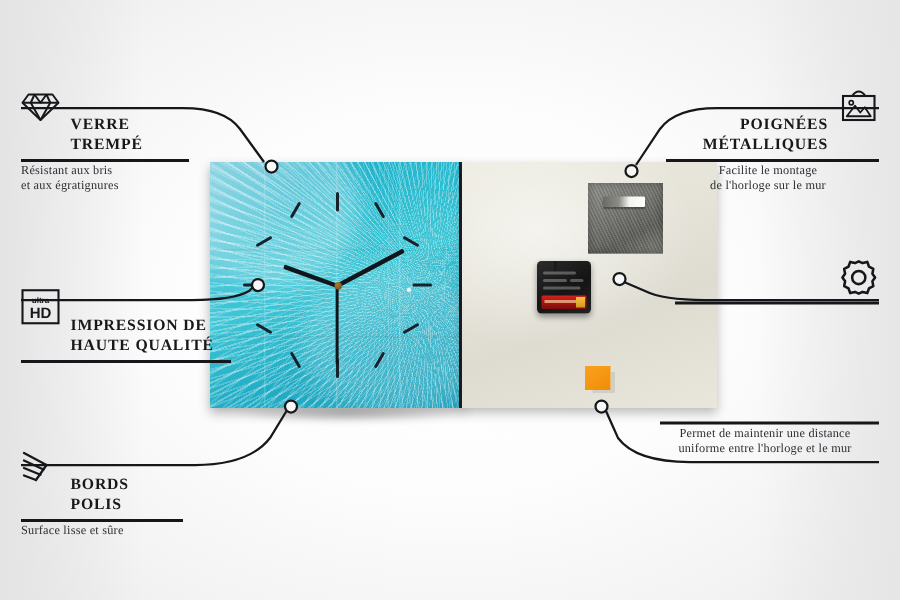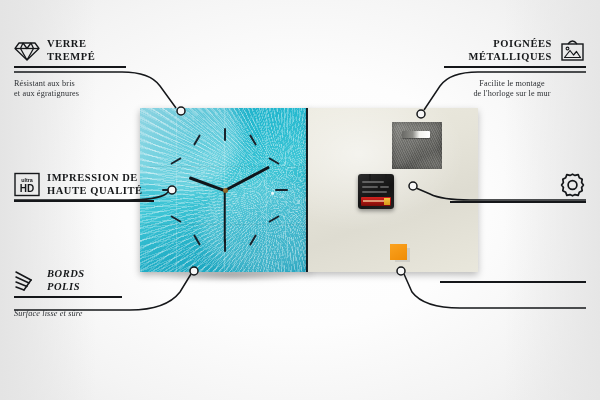--- a/index.html
+++ b/index.html
@@ -70,23 +70,23 @@
     background:linear-gradient(150deg,#fba21f,#ef8c06);
     box-shadow:4px 3px 0 -1px rgba(190,190,185,.55);}
 
   #shadow{position:absolute;left:126px;top:268px;width:210px;height:16px;
     background:radial-gradient(ellipse 105px 8px at 50% 50%,rgba(0,0,0,.26),rgba(0,0,0,0) 72%);filter:blur(2px);}
 
   
   .callout{position:absolute;}
   .c-head{display:flex;align-items:center;gap:7px;}
   .c-title{font-weight:bold;font-size:10.5px;letter-spacing:.55px;color:#16181a;
-    line-height:12.5px;text-transform:uppercase;}
+    line-height:12.5px;text-transform:uppercase;margin-top:40px;}
   .c-rule{height:1.6px;background:#15171a;margin-top:3px;}
-  .c-sub{font-size:8.2px;line-height:10.2px;color:#2c2f33;margin-top:11px;letter-spacing:.15px;}
+  .c-sub{font-size:8.2px;line-height:10.2px;color:#2c2f33;margin-top:1px;letter-spacing:.15px;}
   .right .c-head{justify-content:flex-end;}
   .right .c-title{text-align:right;}
   .right .c-sub{text-align:center;}
   .ic{flex:0 0 auto;display:block;}
 
   svg.leader{position:absolute;left:0;top:0;width:600px;height:400px;pointer-events:none;}
 </style>
 </head>
 <body>
 
@@ -191,21 +191,21 @@
       <svg class="ic" width="26" height="25" viewBox="0 0 26 25">
         <rect x="1" y="1.5" width="24" height="22" fill="none" stroke="#15171a" stroke-width="1.4"></rect>
         <text x="13" y="10" font-family="Liberation Sans, sans-serif" font-size="5.4" font-weight="bold" fill="#15171a" text-anchor="middle">ultra</text>
         <text x="13" y="20" font-family="Liberation Sans, sans-serif" font-size="10" font-weight="bold" fill="#15171a" text-anchor="middle">HD</text>
       </svg>
       <div class="c-title"><span>IMPRESSION DE</span><br><span>HAUTE QUALITÉ</span></div>
     </div>
     <div class="c-rule" style="width:140px;"></div>
   </div>
 
-  <div class="callout left" style="left:14px;top:268px;width:114px;font-style:italic;">
+  <div class="callout left" style="left:14px;top:278px;width:114px;">
     <div class="c-head">
       <svg class="ic" width="26" height="22" viewBox="0 0 26 22">
         <g stroke="#15171a" stroke-width="1.5" stroke-linecap="round">
           <path d="M2 2 L17 10"></path>
             <path d="M2 7 L15 13"></path>
             <path d="M2 12 L13 16.5"></path>
             <path d="M2 17 L10 20"></path>
           <path d="M17 10 L17 10"></path>
         </g>
         <g stroke="#15171a" stroke-width="1.5" stroke-linecap="round">
@@ -239,15 +239,16 @@
           <path d="M13.5 2.2 L16 3.4 L19.2 2.6 L20.3 5.7 L23.2 7.3 L22.6 10.5 L24.4 13 L22.6 15.5 L23.2 18.7 L20.3 20.3 L19.2 23.4 L16 22.6 L13.5 23.8 L11 22.6 L7.8 23.4 L6.7 20.3 L3.8 18.7 L4.4 15.5 L2.6 13 L4.4 10.5 L3.8 7.3 L6.7 5.7 L7.8 2.6 L11 3.4 Z"></path>
           <circle cx="13.5" cy="13" r="4.4"></circle>
         </g>
       </svg>
     </div>
     <div class="c-rule" style="width:136px;margin-left:auto;"></div>
   </div>
 
   <div class="callout right" style="right:14px;top:278px;width:152px;">
     <div class="c-rule" style="width:146px;margin-left:auto;"></div>
+    <div class="c-sub"><span>Permet de maintenir une distance</span><br><span>uniforme entre l'horloge et le mur</span></div>
   </div>
 
 </div>
 
 </body></html>

